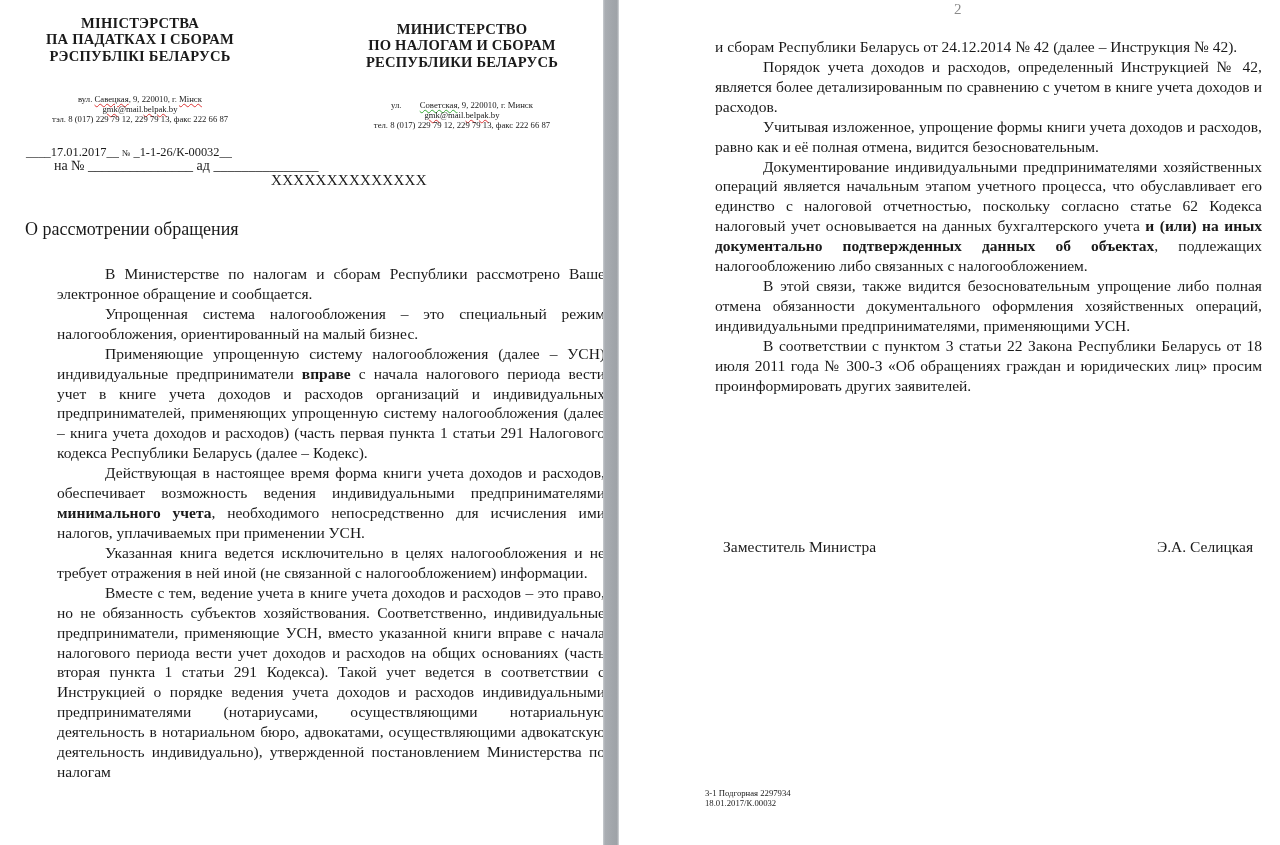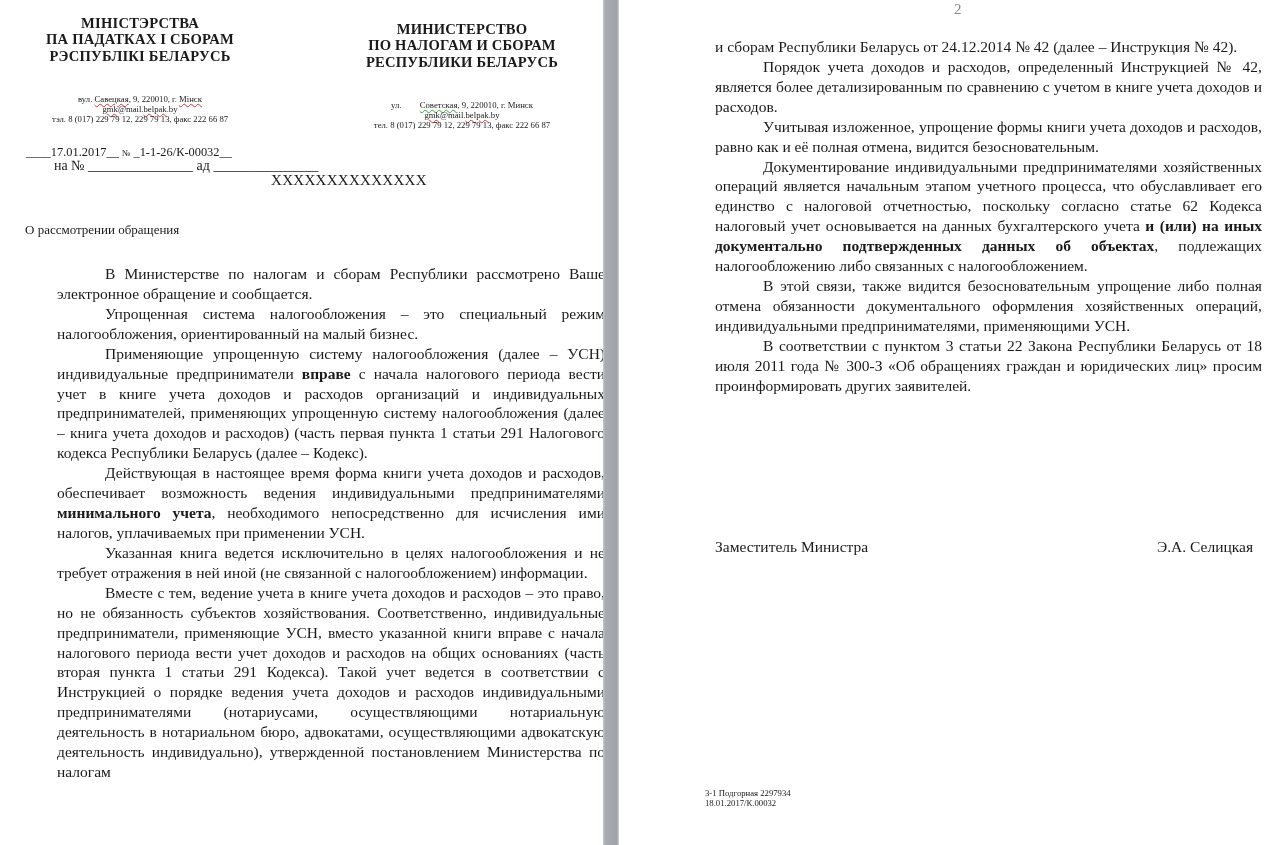--- a/index.html
+++ b/index.html
@@ -24,34 +24,34 @@
   .lh-by { left: 22px; top: 15px; width: 236px; }
   .lh-ru { left: 346px; top: 21px; width: 232px; }
   .spell-red { text-decoration: underline wavy #d33; text-decoration-thickness: 1px; text-underline-offset: 1px; }
   .spell-green { text-decoration: underline wavy #3a3; text-decoration-thickness: 1px; text-underline-offset: 1px; padding-left: 16px; }
 
   .reg { position: absolute; left: 26px; top: 145px; font-size: 12.4px; line-height: 14px; white-space: nowrap; }
   .reg .small { font-size: 8.7px; }
   .reg2 { position: absolute; left: 26px; top: 160px; font-size: 14px; line-height: 12px; white-space: nowrap; margin-left: 28px; }
 
   .addressee { position: absolute; left: 271px; top: 171px; font-size: 15px; line-height: 18px; letter-spacing: 0.3px; }
-  .subject { position: absolute; left: 25px; top: 220px; font-size: 13px; line-height: 19px; }
+  .subject { position: absolute; left: 25px; top: 220px; font-size: 18px; line-height: 19px; }
 
   .body-left { position: absolute; left: 25px; top: 264px; width: 548px; margin-left: 32px; }
   .body-right { position: absolute; left: 96px; top: 37px; width: 547px; }
   .para {
     margin: 0; font-size: 15.5px; line-height: 19.92px; text-align: justify; text-indent: 48px;
   }
   .para.noindent { text-indent: 0; }
   b { font-weight: bold; }
 
   .pagenum { position: absolute; left: 335px; top: 1px; font-size: 15px; color: #8a8a8a; }
 
   .sign { position: absolute; top: 537px; font-size: 15.5px; line-height: 19px; white-space: nowrap; }
-  .sign-title { left: 96px; text-align: right; }
+  .sign-title { left: 104px; text-align: right; }
   .sign-name { left: 538px; }
 
   .footer { position: absolute; left: 86px; top: 789px; font-size: 8.7px; line-height: 9.6px; }
 </style>
 </head>
 <body>
 
 <div class="page page-left">
 
   <div class="lh lh-by">

